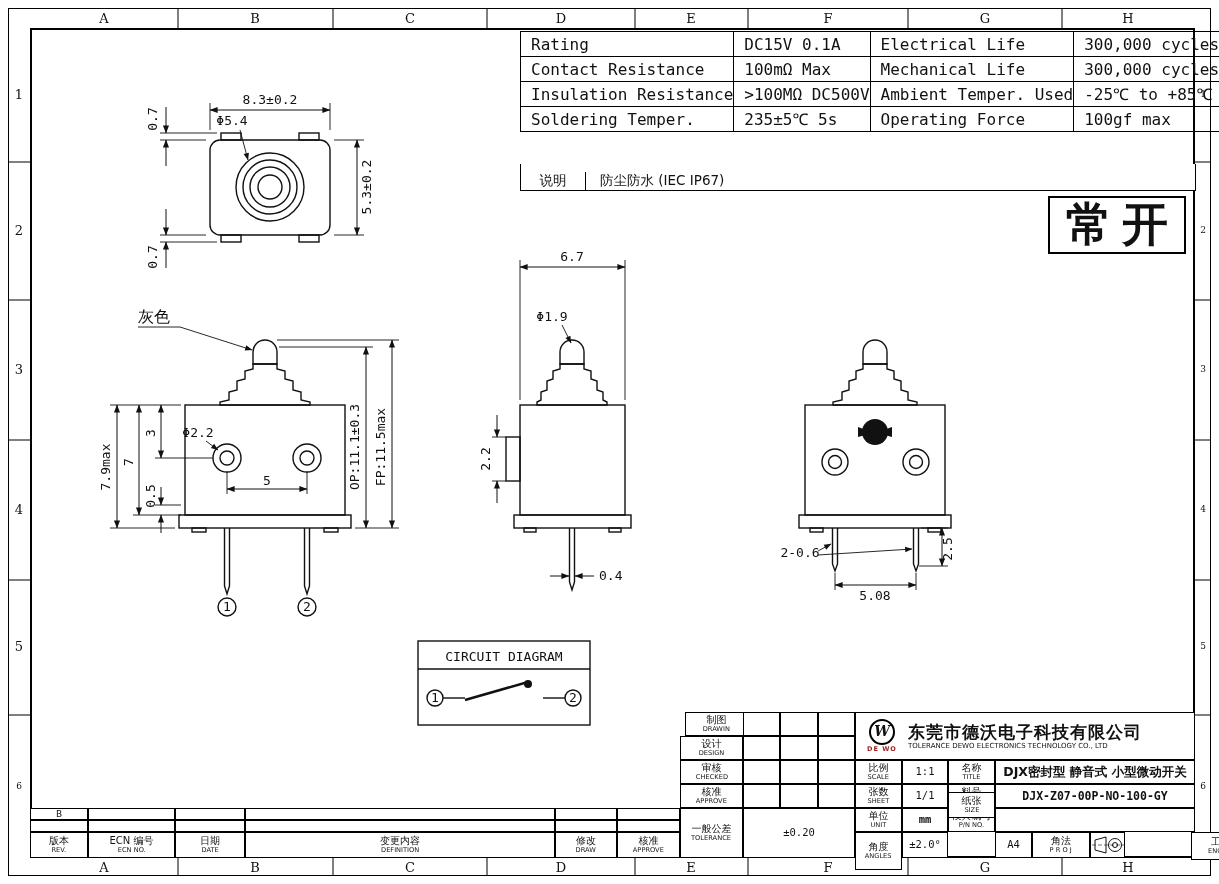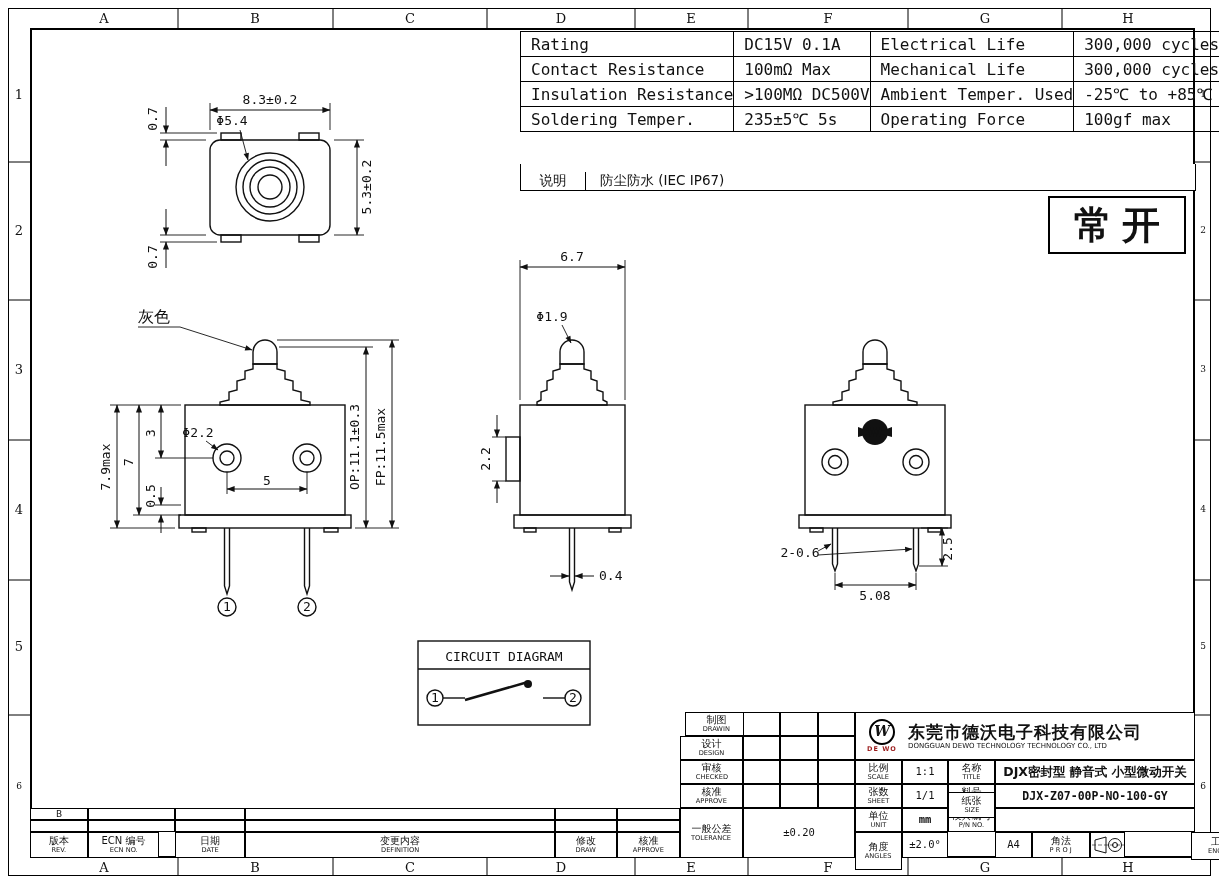--- a/index.html
+++ b/index.html
@@ -19,21 +19,21 @@
   .cjk{font-family:"DejaVu Sans",sans-serif;font-size:16px}
   .frametxt{font-family:"DejaVu Serif",serif;font-size:13px}
   .frametxt-sm{font-family:"DejaVu Serif",serif;font-size:9px}
   
   .spec{position:absolute;left:520px;top:31px;border-collapse:collapse;table-layout:fixed}
   .spec td{border:1.5px solid #000;height:25px;font-size:16px;padding:0 0 0 10px;white-space:nowrap;overflow:hidden}
   .spec-note{position:absolute;left:520px;top:164px;width:676px;height:27px;border:1.5px solid #000;border-top:none;display:flex;align-items:flex-end;font-size:13.5px;background:#fff}
   .spec-note .lbl{width:65px;border-right:1.5px solid #000;display:flex;align-items:center;justify-content:center;font-family:"DejaVu Sans",sans-serif}
   .spec-note .val{display:flex;align-items:center;padding-left:14px;font-family:"DejaVu Sans",sans-serif}
   
-  .stamp{position:absolute;left:1048px;top:196px;width:138px;height:58px;border:2.5px solid #000;display:flex;align-items:center;justify-content:center;font-family:"DejaVu Serif",serif;font-size:38px;font-weight:700;letter-spacing:10px;text-indent:10px}
+  .stamp{position:absolute;left:1048px;top:196px;width:138px;height:58px;border:2.5px solid #000;display:flex;align-items:center;justify-content:center;font-family:"DejaVu Serif",serif;font-size:46px;font-weight:700;letter-spacing:10px;text-indent:10px}
   
   .tcell{position:absolute;border:1px solid #000;display:flex;flex-direction:column;align-items:center;justify-content:center;line-height:1.12;text-align:center;background:#fff;overflow:hidden}
   .tcell .cn{font-family:"DejaVu Sans",sans-serif;font-size:10px;white-space:nowrap}
   .tcell .en{font-family:"DejaVu Sans",sans-serif;font-size:7px;white-space:nowrap;transform:scale(.95)}
   .tval{font-size:10.5px;font-family:"DejaVu Sans Mono",monospace}
   .tval-bold{font-size:12.5px;font-family:"DejaVu Sans",sans-serif;font-weight:700;white-space:nowrap}
   .tval-pn{font-size:11.5px;font-weight:600;white-space:nowrap}
   .logo-wrap{display:flex;flex-direction:column;align-items:center;width:40px}
   .logo-ring{width:26px;height:26px;border:2.5px solid #000;border-radius:50%;display:flex;align-items:center;justify-content:center;font-family:"DejaVu Serif",serif;font-style:italic;font-weight:700;font-size:14px}
   .logo-sub{font-family:"DejaVu Sans",sans-serif;font-size:6.5px;font-weight:700;letter-spacing:1px;color:#9b1c1c;margin-top:1px}
@@ -365,21 +365,21 @@
   </div>
   <div class="tcell tval" style="left:743px;top:808px;width:112px;height:50px">±0.20</div>
 
   <div class="tcell" style="left:855px;top:712px;width:340px;height:48px;flex-direction:row;justify-content:flex-start;padding-left:6px;gap:6px">
     <div class="logo-wrap">
       <div class="logo-ring">W</div>
       <div class="logo-sub">DE WO</div>
     </div>
     <div class="companies">
       <div class="company-cn">东莞市德沃电子科技有限公司</div>
-      <div class="company-en">DONGGUAN DEWO TECHNOLOGY TECHNOLOGY CO., LTD</div>
+      <div class="company-en">TOLERANCE DEWO ELECTRONICS TECHNOLOGY CO., LTD</div>
     </div>
   </div>
 
   <div class="tcell" style="left:855px;top:760px;width:47px;height:24px">
     <span class="cn">比例</span>
     <span class="en">SCALE</span>
   </div>
   <div class="tcell tval" style="left:902px;top:760px;width:46px;height:24px">1:1</div>
   <div class="tcell" style="left:948px;top:760px;width:47px;height:24px">
     <span class="cn">名称</span>
@@ -450,21 +450,21 @@
   <div class="tcell" style="left:88px;top:820px;width:87px;height:12px"></div>
   <div class="tcell" style="left:175px;top:820px;width:70px;height:12px"></div>
   <div class="tcell" style="left:245px;top:820px;width:310px;height:12px"></div>
   <div class="tcell" style="left:555px;top:820px;width:62px;height:12px"></div>
   <div class="tcell" style="left:617px;top:820px;width:63px;height:12px"></div>
 
   <div class="tcell" style="left:30px;top:832px;width:58px;height:26px">
     <span class="cn">版本</span>
     <span class="en">REV.</span>
   </div>
-  <div class="tcell" style="left:88px;top:832px;width:71px;height:26px">
+  <div class="tcell" style="left:88px;top:832px;width:87px;height:26px">
     <span class="cn">ECN 编号</span>
     <span class="en">ECN NO.</span>
   </div>
   <div class="tcell" style="left:175px;top:832px;width:70px;height:26px">
     <span class="cn">日期</span>
     <span class="en">DATE</span>
   </div>
   <div class="tcell" style="left:245px;top:832px;width:310px;height:26px">
     <span class="cn">变更内容</span>
     <span class="en">DEFINITION</span>

